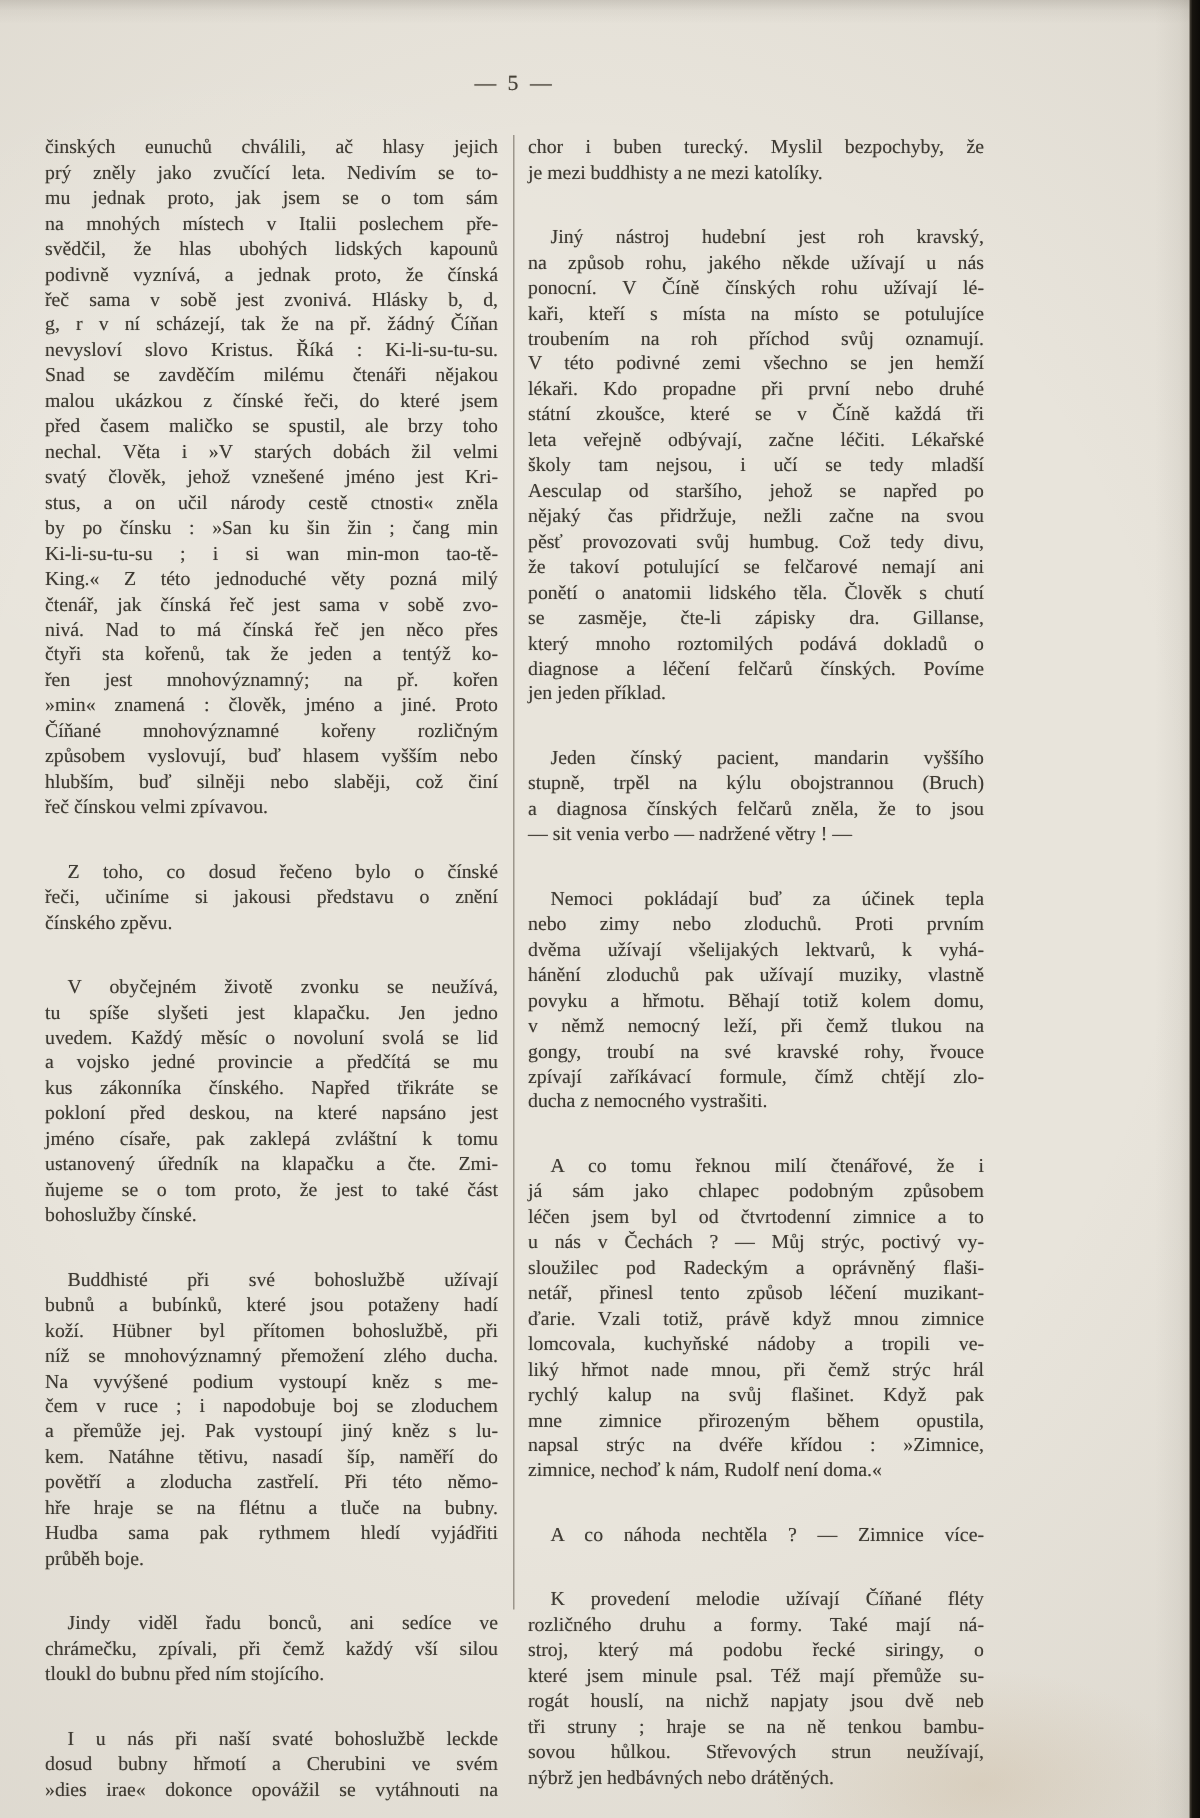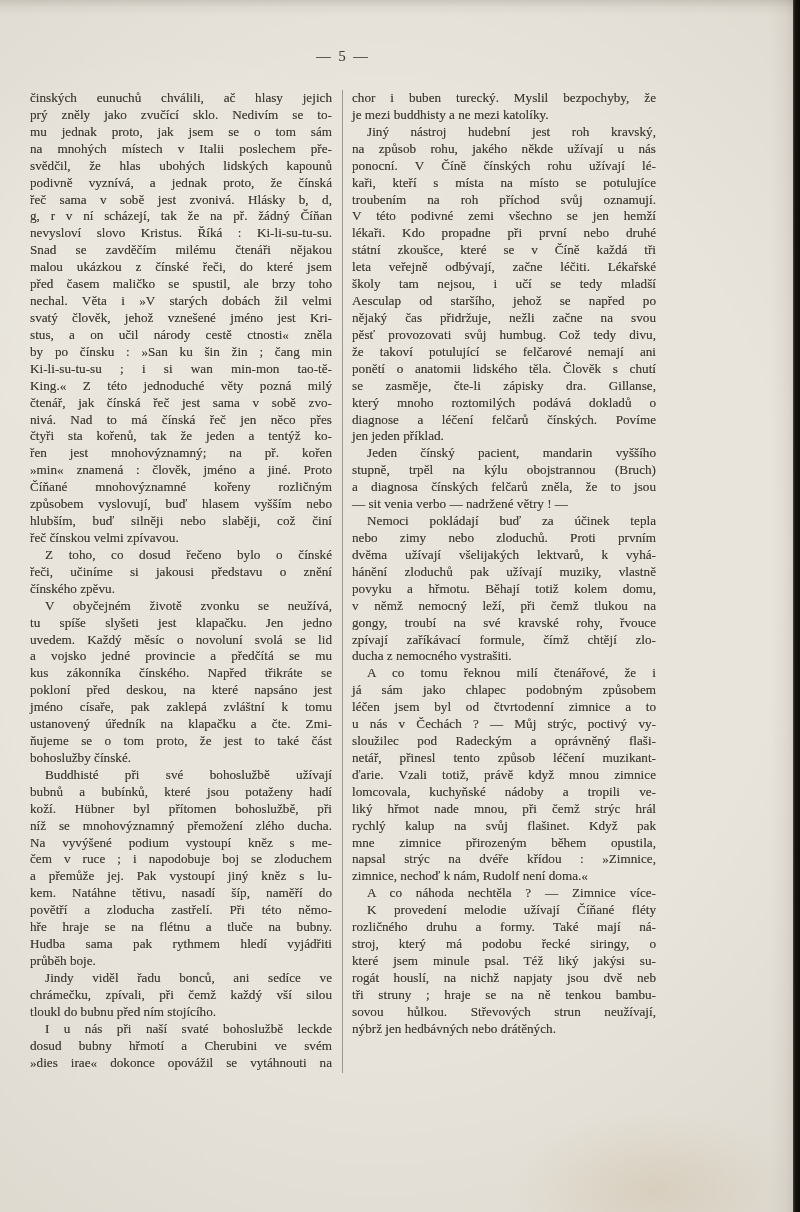--- a/index.html
+++ b/index.html
@@ -55,33 +55,33 @@
   .line {
     font-size: 13.2px;
     line-height: 16.93px;
     height: 16.93px;
     white-space: normal;
     text-align: justify;
     text-align-last: justify;
     text-shadow: 0 0 0.5px rgba(63,59,51,0.55);
   }
   .line.last { text-align-last: left; }
-  .para.indent .line:first-child { text-indent: 15px; }
+  .para.indent .line:first-child { text-indent: 15px; margin-top: 26px; }
 </style>
 </head>
 <body>
 
 <div class="page">
   <div class="page-number">— 5 —</div>
 
   <div class="columns">
     <div class="col left" id="col-left">
         <div class="para">
           <div class="line">činských eunuchů chválili, ač hlasy jejich</div>
-          <div class="line">prý zněly jako zvučící sklo. Nedivím se to-</div>
+          <div class="line">prý zněly jako zvučící leta. Nedivím se to-</div>
           <div class="line">mu jednak proto, jak jsem se o tom sám</div>
           <div class="line">na mnohých místech v Italii poslechem pře-</div>
           <div class="line">svědčil, že hlas ubohých lidských kapounů</div>
           <div class="line">podivně vyznívá, a jednak proto, že čínská</div>
           <div class="line">řeč sama v sobě jest zvonivá. Hlásky b, d,</div>
           <div class="line">g, r v ní scházejí, tak že na př. žádný Číňan</div>
           <div class="line">nevysloví slovo Kristus. Říká : Ki-li-su-tu-su.</div>
           <div class="line">Snad se zavděčím milému čtenáři nějakou</div>
           <div class="line">malou ukázkou z čínské řeči, do které jsem</div>
           <div class="line">před časem maličko se spustil, ale brzy toho</div>
@@ -204,21 +204,21 @@
           <div class="line">napsal strýc na dvéře křídou : »Zimnice,</div>
           <div class="line last">zimnice, nechoď k nám, Rudolf není doma.«</div>
         </div>
         <div class="para indent">
           <div class="line">A co náhoda nechtěla ? — Zimnice více-</div>
         </div>
         <div class="para indent">
           <div class="line">K provedení melodie užívají Číňané fléty</div>
           <div class="line">rozličného druhu a formy. Také mají ná-</div>
           <div class="line">stroj, který má podobu řecké siringy, o</div>
-          <div class="line">které jsem minule psal. Též liký jakýsi su-</div>
+          <div class="line">které jsem minule psal. Též mají přemůže su-</div>
           <div class="line">rogát houslí, na nichž napjaty jsou dvě neb</div>
           <div class="line">tři struny ; hraje se na ně tenkou bambu-</div>
           <div class="line">sovou hůlkou. Střevových strun neužívají,</div>
           <div class="line last">nýbrž jen hedbávných nebo drátěných.</div>
         </div>
       </div>
   </div>
 
   <div class="scan-edge"></div>
 </div>

